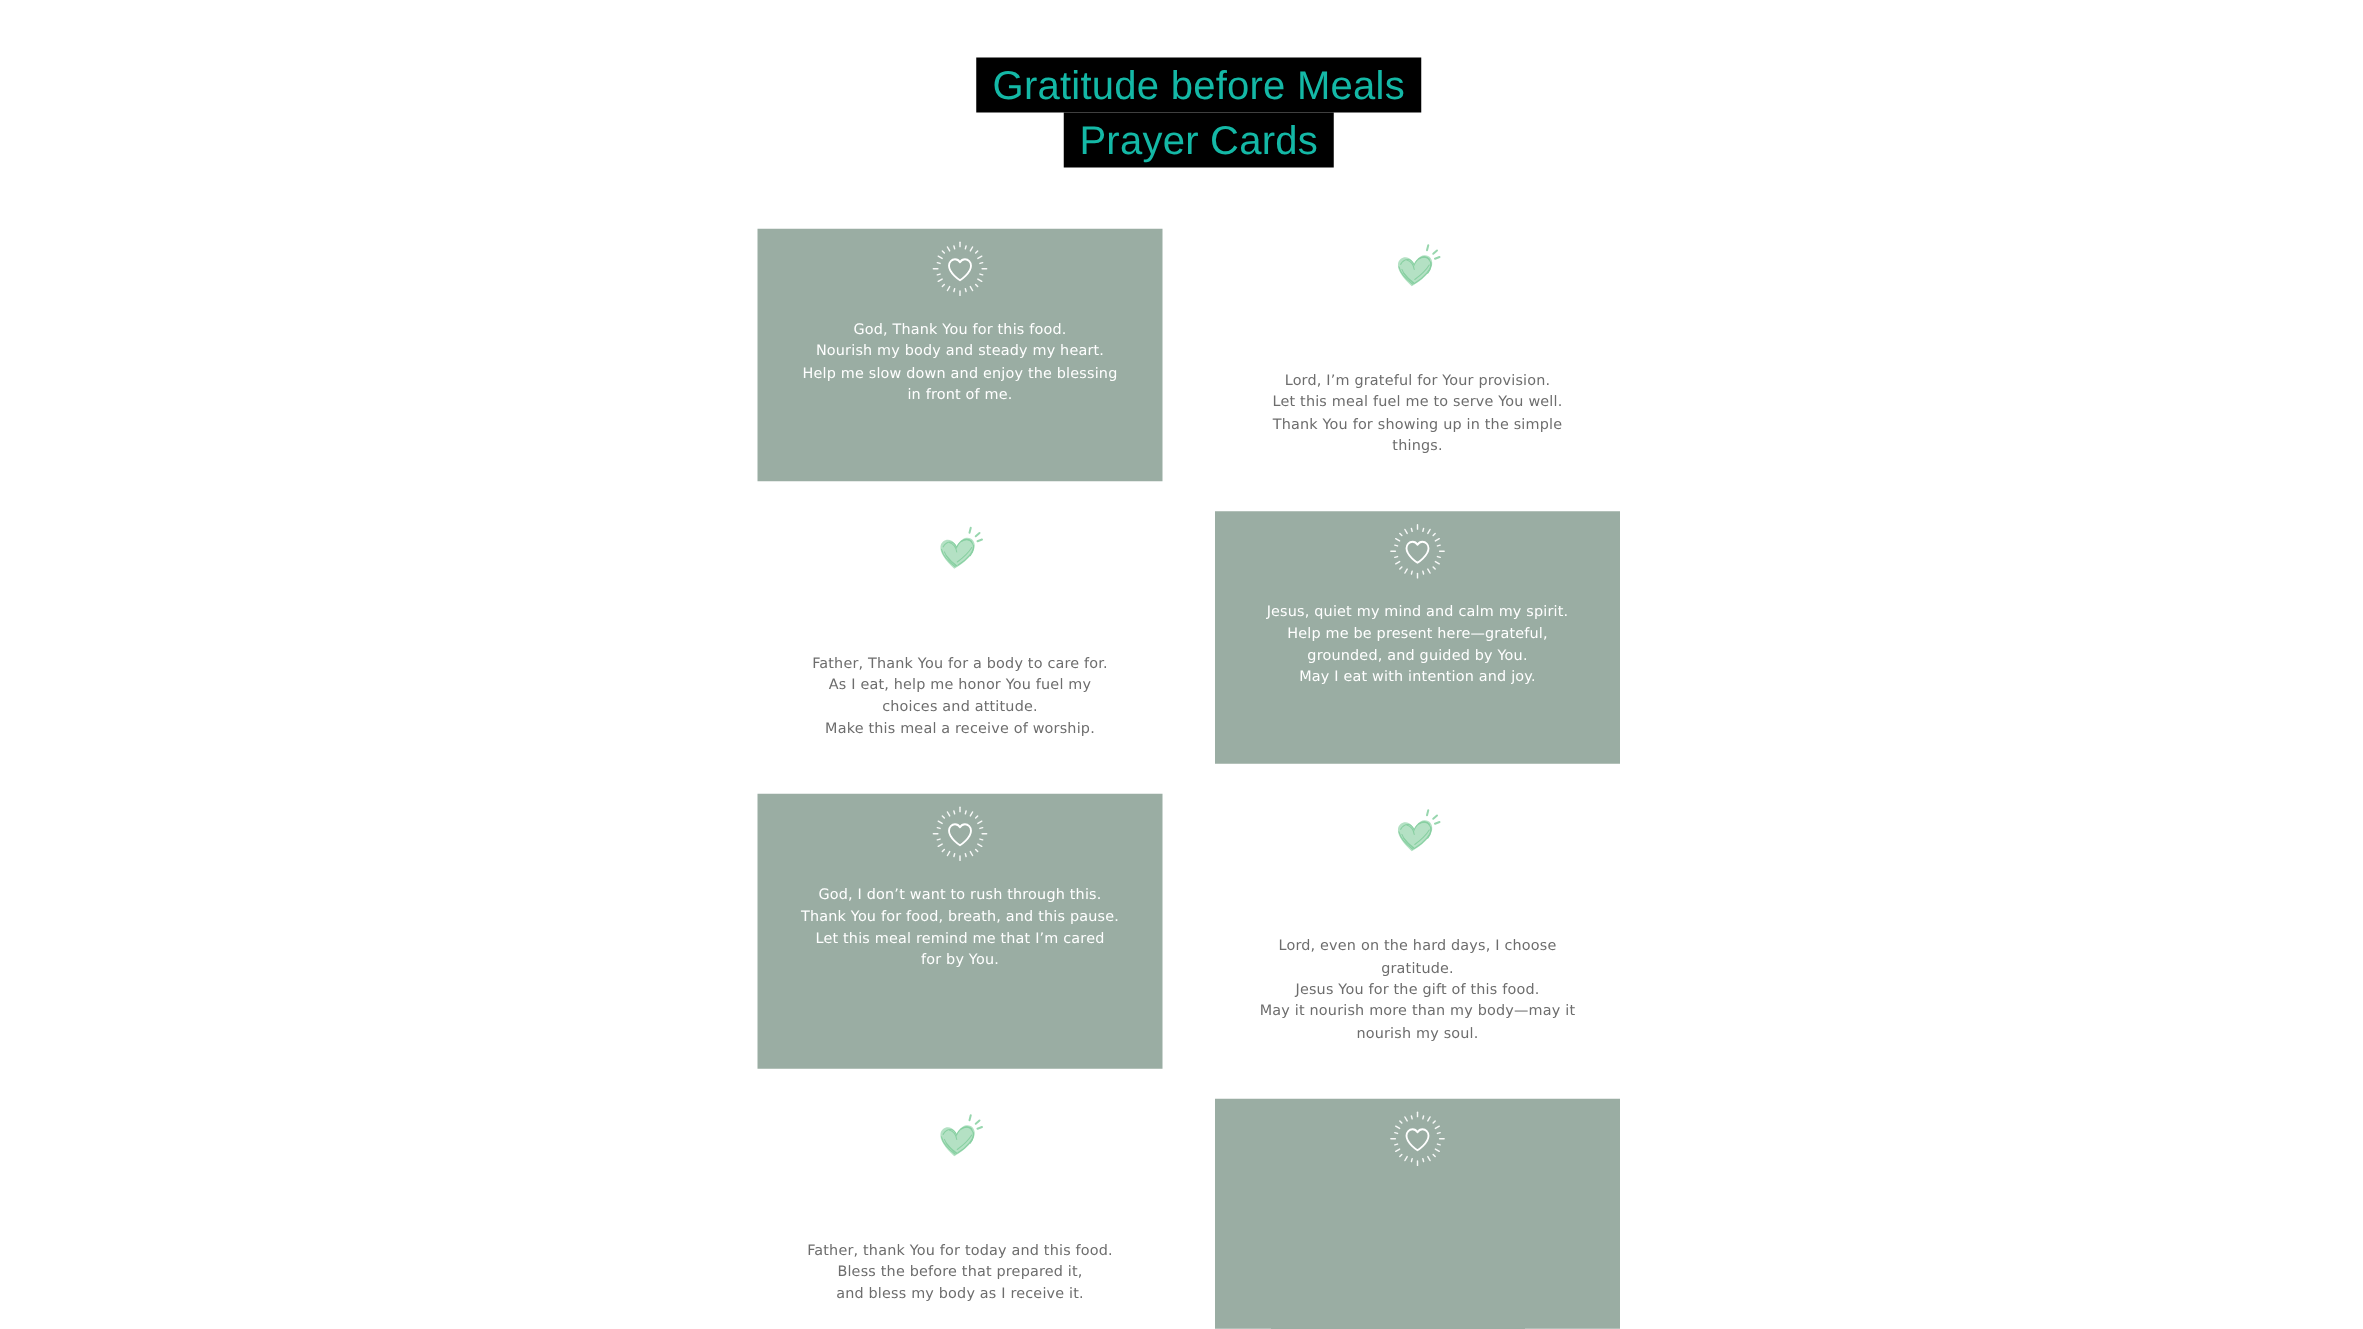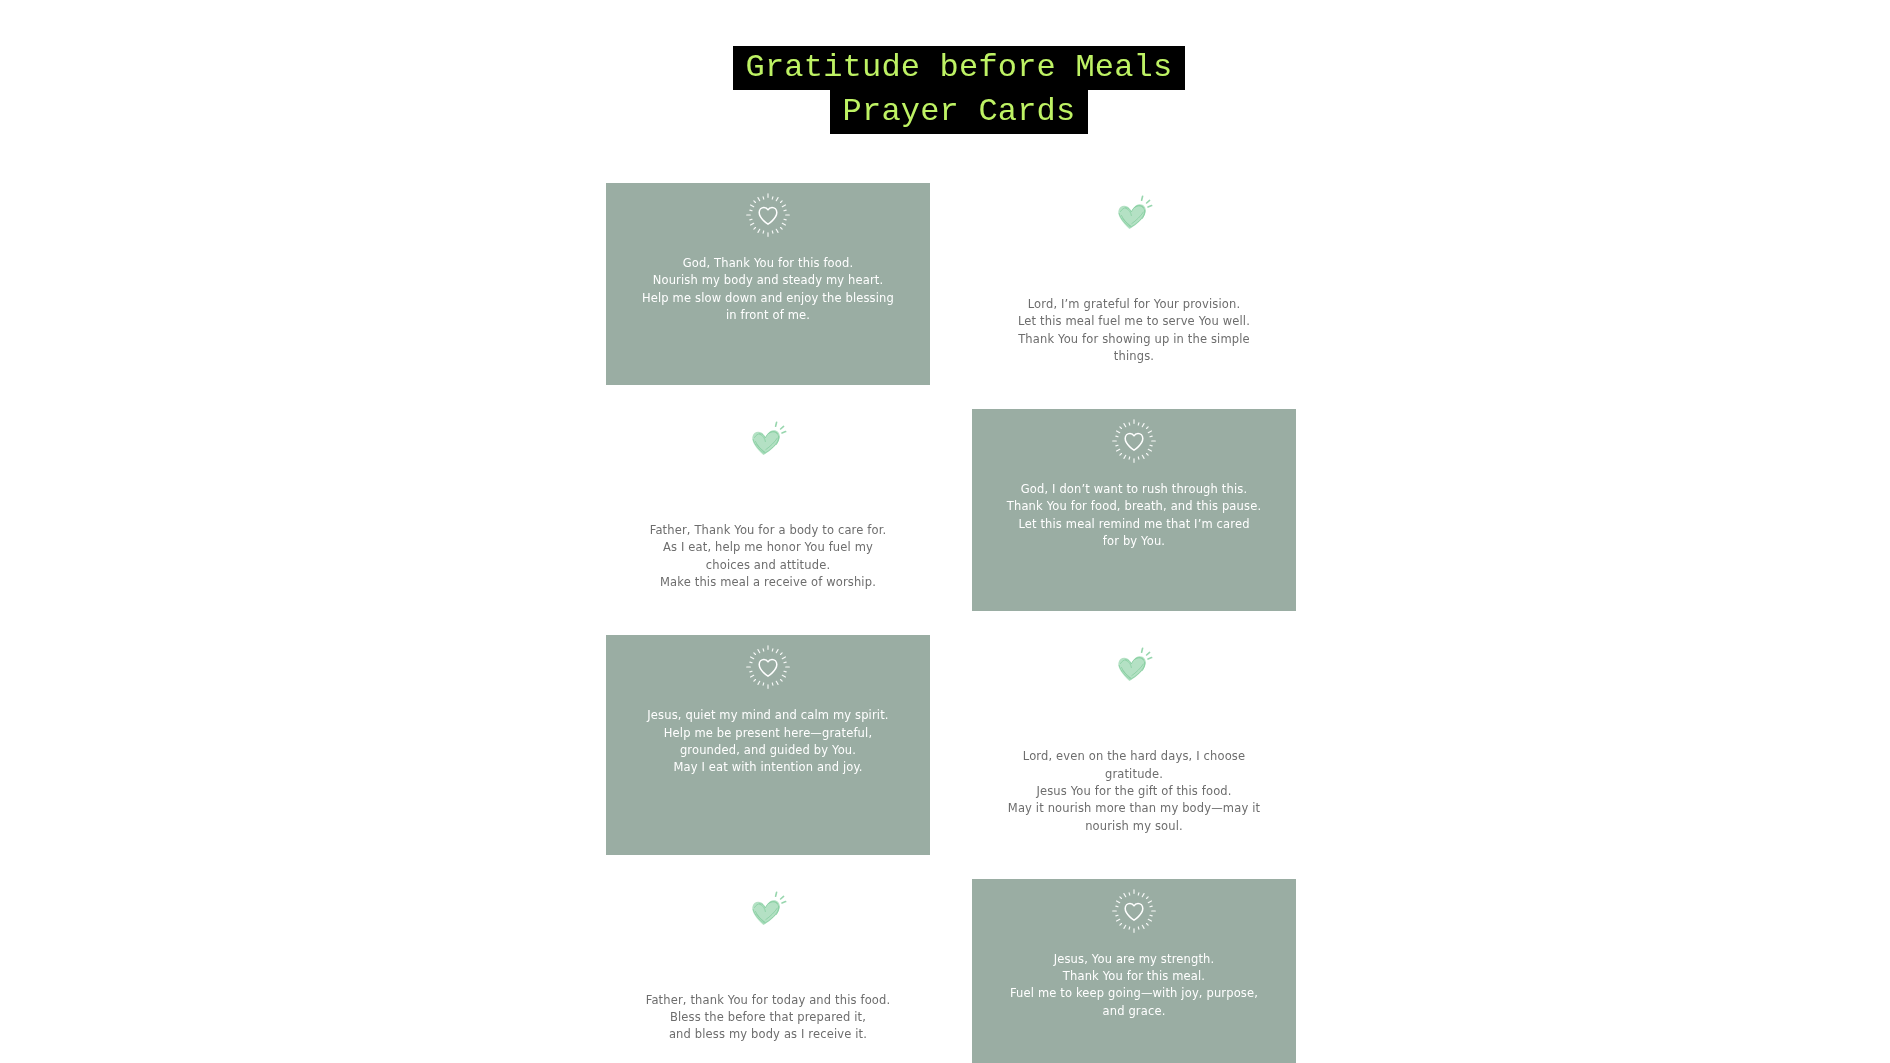--- a/index.html
+++ b/index.html
@@ -20,22 +20,22 @@
   #page-title {
     width: 100%;
     padding-top: 46px;
     text-align: center;
     line-height: 0;
   }
 
   .title-line {
     display: inline-block;
     background: #000000;
-    color: #bef264;
-    font-family: Liberation Mono, monospace;
+    color: #14b8a6;
+    font-family: Liberation Sans, sans-serif;
     font-size: 32px;
     font-weight: 400;
     letter-spacing: 0.2px;
     line-height: 44px;
     padding: 0 13px;
     white-space: nowrap;
     margin-left: 28px;
   }
 
   .title-row { line-height: 0; }
@@ -221,24 +221,24 @@
           <line x1="11.30" y1="24.00" x2="7.70" y2="24.00"></line>
           <line x1="13.06" y1="19.73" x2="10.84" y2="19.13"></line>
           <line x1="14.71" y1="15.75" x2="11.59" y2="13.95"></line>
           <line x1="16.48" y1="11.48" x2="14.86" y2="9.86"></line>
           <line x1="20.75" y1="9.71" x2="18.95" y2="6.59"></line>
           <line x1="24.73" y1="8.06" x2="24.13" y2="5.84"></line>
         </g>
         <path d="M29 33.2 C29 33.2 20.2 27.6 20.2 21.6 C20.2 18.5 22.4 16.4 25.0 16.4 C26.9 16.4 28.3 17.6 29 18.8 C29.7 17.6 31.1 16.4 33.0 16.4 C35.6 16.4 37.8 18.5 37.8 21.6 C37.8 27.6 29 33.2 29 33.2 Z" fill="none" stroke="#ffffff" stroke-width="1.5" stroke-linejoin="round"></path>
       </svg>
       <div class="card-text">
-        <span class="ln">God, I don’t want to rush through this.</span>
-        <span class="ln">Thank You for food, breath, and this pause.</span>
-        <span class="ln">Let this meal remind me that I’m cared</span>
-        <span class="ln">for by You.</span>
+        <span class="ln">Jesus, quiet my mind and calm my spirit.</span>
+        <span class="ln">Help me be present here—grateful,</span>
+        <span class="ln">grounded, and guided by You.</span>
+        <span class="ln">May I eat with intention and joy.</span>
       </div>
     </div>
     <div class="card green">
       <svg viewBox="0 0 58 48" class="card-icon">
         <g stroke="#ffffff" stroke-width="1.15" stroke-linecap="round" opacity="0.92">
           <line x1="29.00" y1="6.30" x2="29.00" y2="2.70"></line>
           <line x1="33.27" y1="8.06" x2="33.87" y2="5.84"></line>
           <line x1="37.25" y1="9.71" x2="39.05" y2="6.59"></line>
           <line x1="41.52" y1="11.48" x2="43.14" y2="9.86"></line>
           <line x1="43.29" y1="15.75" x2="46.41" y2="13.95"></line>
@@ -258,24 +258,24 @@
           <line x1="11.30" y1="24.00" x2="7.70" y2="24.00"></line>
           <line x1="13.06" y1="19.73" x2="10.84" y2="19.13"></line>
           <line x1="14.71" y1="15.75" x2="11.59" y2="13.95"></line>
           <line x1="16.48" y1="11.48" x2="14.86" y2="9.86"></line>
           <line x1="20.75" y1="9.71" x2="18.95" y2="6.59"></line>
           <line x1="24.73" y1="8.06" x2="24.13" y2="5.84"></line>
         </g>
         <path d="M29 33.2 C29 33.2 20.2 27.6 20.2 21.6 C20.2 18.5 22.4 16.4 25.0 16.4 C26.9 16.4 28.3 17.6 29 18.8 C29.7 17.6 31.1 16.4 33.0 16.4 C35.6 16.4 37.8 18.5 37.8 21.6 C37.8 27.6 29 33.2 29 33.2 Z" fill="none" stroke="#ffffff" stroke-width="1.5" stroke-linejoin="round"></path>
       </svg>
       <div class="card-text">
-        <span class="ln">Jesus, quiet my mind and calm my spirit.</span>
-        <span class="ln">Help me be present here—grateful,</span>
-        <span class="ln">grounded, and guided by You.</span>
-        <span class="ln">May I eat with intention and joy.</span>
+        <span class="ln">God, I don’t want to rush through this.</span>
+        <span class="ln">Thank You for food, breath, and this pause.</span>
+        <span class="ln">Let this meal remind me that I’m cared</span>
+        <span class="ln">for by You.</span>
       </div>
     </div>
     <div class="card white">
       <svg viewBox="0 0 58 48" class="card-icon">
         <path d="M24.4 38.0 C17.0 31.0 12.6 25.0 13.4 20.0 C14.1 15.6 18.6 13.6 22.3 15.6 C24.3 16.7 25.5 18.6 26.2 20.4 C27.9 17.0 30.6 13.5 34.3 13.2 C38.6 12.9 41.4 16.4 40.7 20.8 C39.8 26.6 33.3 32.9 24.4 38.0 Z" fill="#86cfa0" opacity="0.62"></path>
         <g stroke="#86cfa0" stroke-width="0.85" fill="none" stroke-linecap="round" opacity="0.95">
           <path d="M15.5 20.5 C18.5 15.5 24.0 15.0 26.3 21.0 C28.8 15.0 34.5 12.6 38.3 16.2"></path>
           <path d="M14.2 22.5 C15.5 28.0 20.5 33.0 25.2 36.4"></path>
           <path d="M16.5 24.5 C18.5 29.5 22.5 33.4 26.0 35.6"></path>
           <path d="M39.9 19.2 C40.2 24.4 34.6 30.8 27.3 35.2"></path>
@@ -348,20 +348,14 @@
           <line x1="13.06" y1="28.27" x2="10.84" y2="28.87"></line>
           <line x1="11.30" y1="24.00" x2="7.70" y2="24.00"></line>
           <line x1="13.06" y1="19.73" x2="10.84" y2="19.13"></line>
           <line x1="14.71" y1="15.75" x2="11.59" y2="13.95"></line>
           <line x1="16.48" y1="11.48" x2="14.86" y2="9.86"></line>
           <line x1="20.75" y1="9.71" x2="18.95" y2="6.59"></line>
           <line x1="24.73" y1="8.06" x2="24.13" y2="5.84"></line>
         </g>
         <path d="M29 33.2 C29 33.2 20.2 27.6 20.2 21.6 C20.2 18.5 22.4 16.4 25.0 16.4 C26.9 16.4 28.3 17.6 29 18.8 C29.7 17.6 31.1 16.4 33.0 16.4 C35.6 16.4 37.8 18.5 37.8 21.6 C37.8 27.6 29 33.2 29 33.2 Z" fill="none" stroke="#ffffff" stroke-width="1.5" stroke-linejoin="round"></path>
       </svg>
-      <div class="card-text">
-        <span class="ln">Jesus, You are my strength.</span>
-        <span class="ln">Thank You for this meal.</span>
-        <span class="ln">Fuel me to keep going—with joy, purpose,</span>
-        <span class="ln">and grace.</span>
-      </div>
     </div>
   </div>
 
 </body></html>

